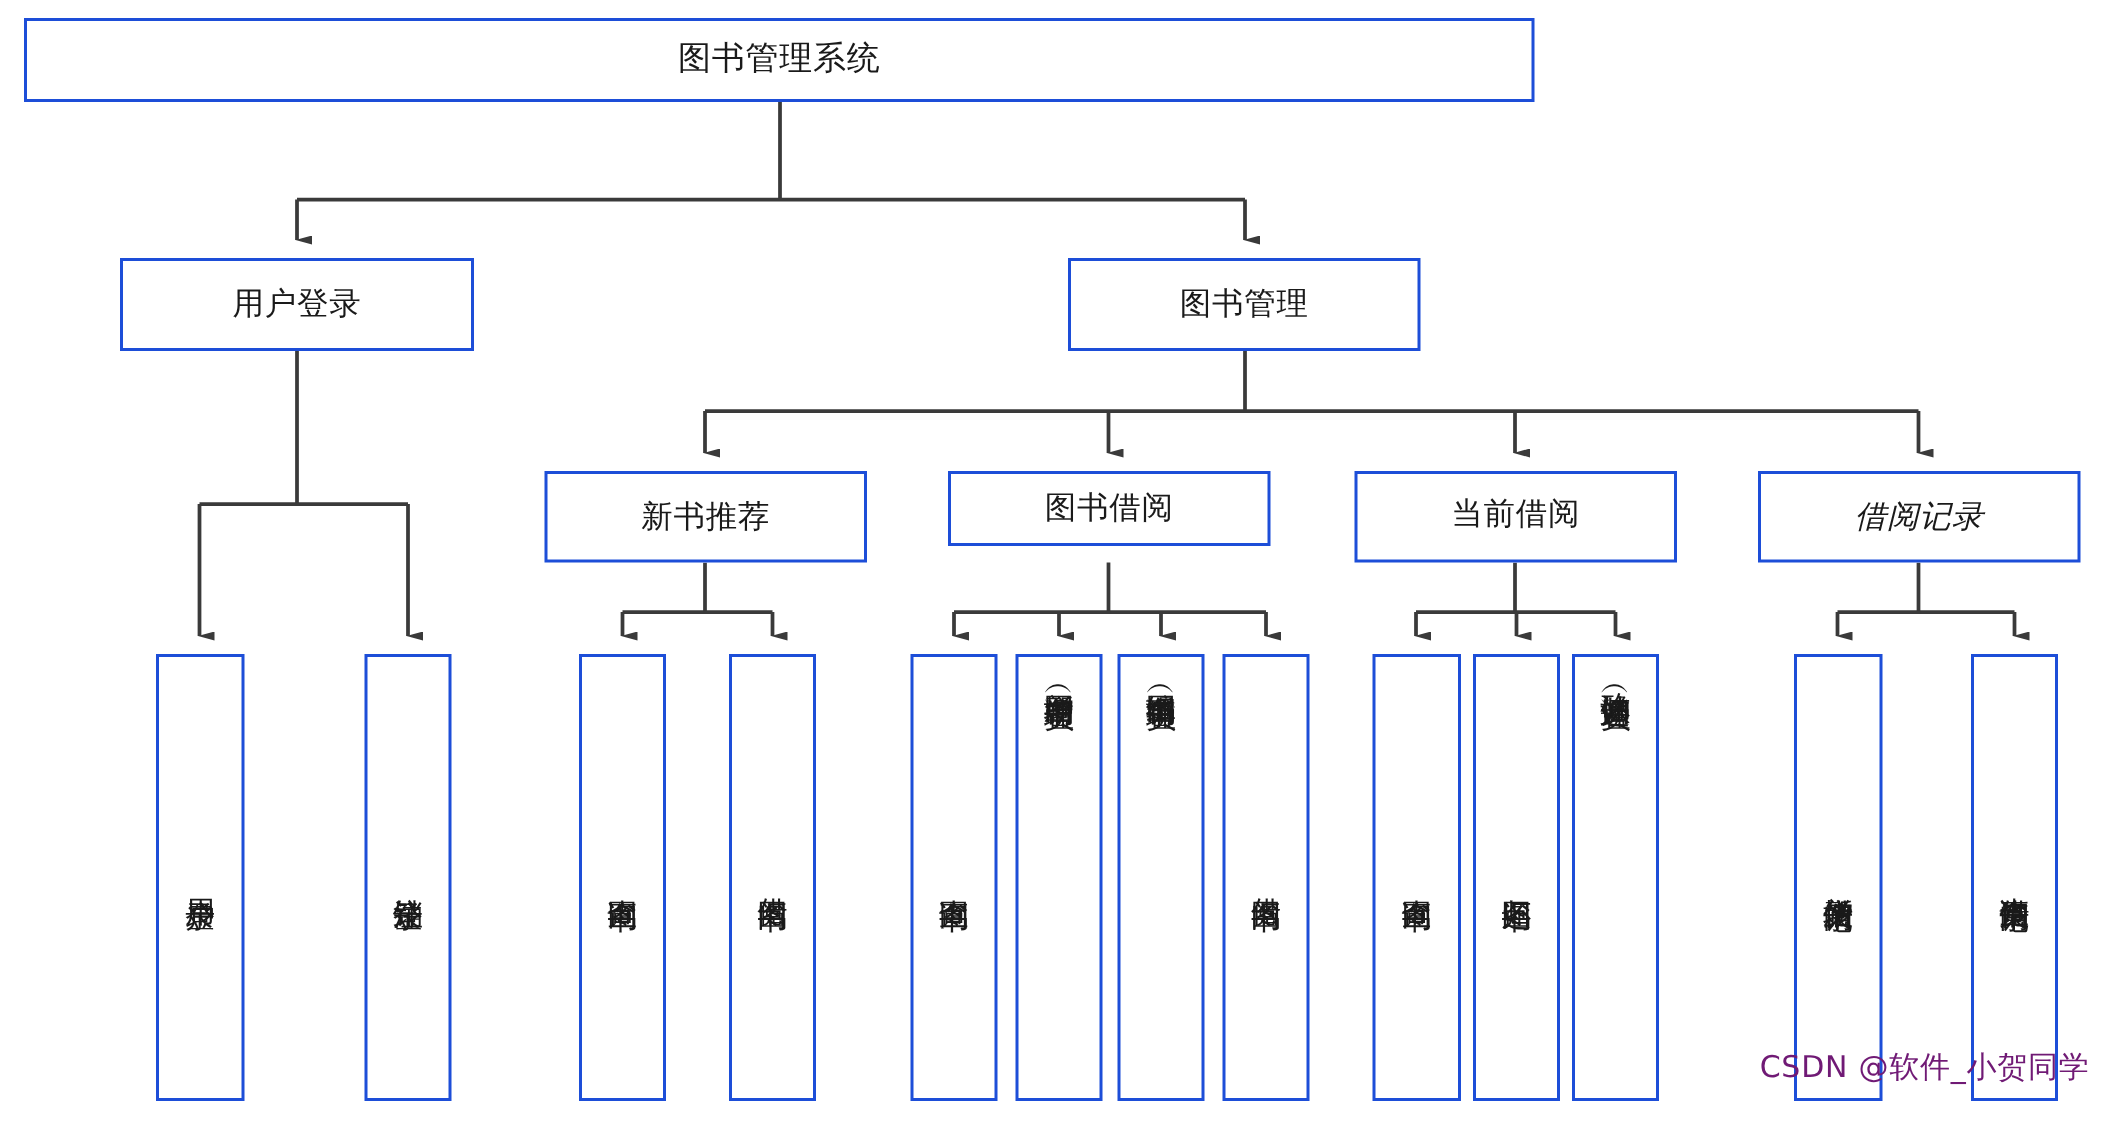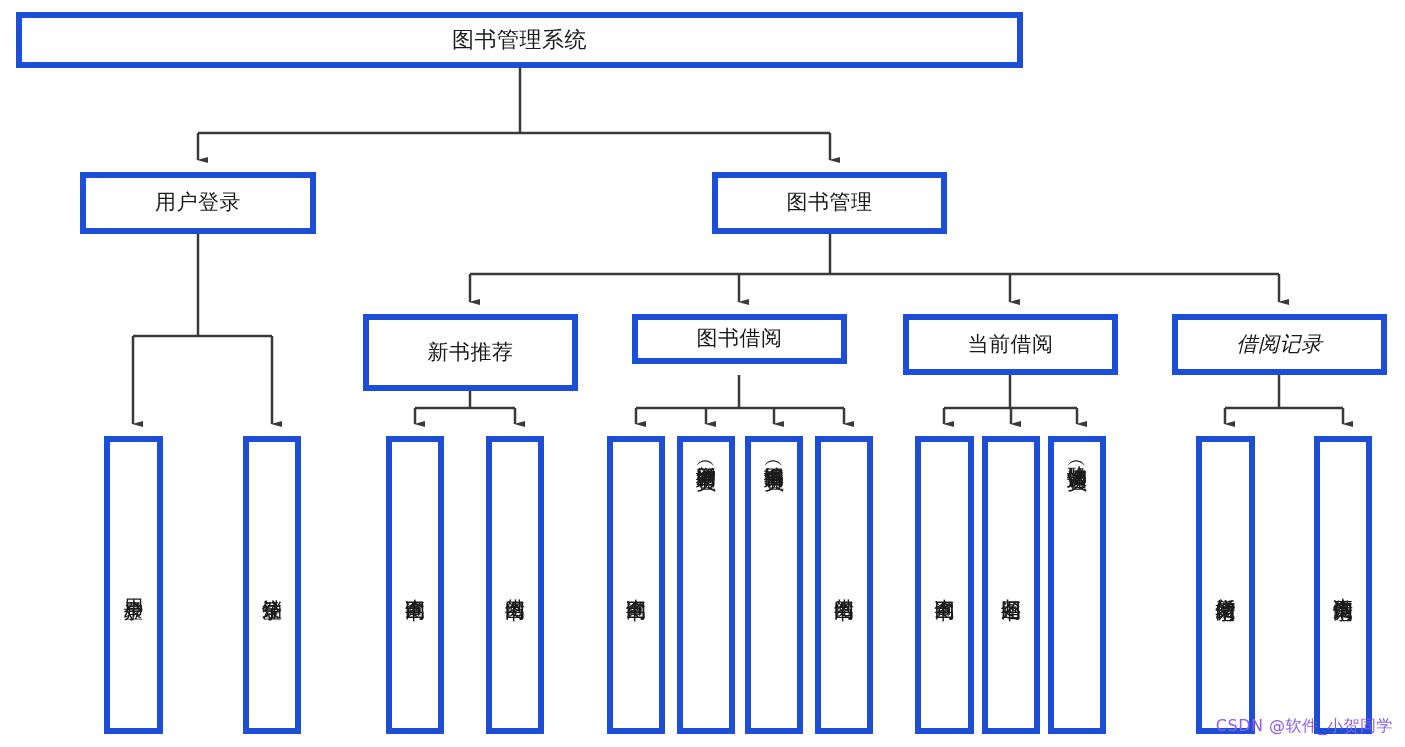--- a/index.html
+++ b/index.html
@@ -20,21 +20,21 @@
   #edge-layer {
     position: absolute;
     left: 0;
     top: 0;
     width: 1405px;
     height: 747px;
   }
   .node {
     position: absolute;
     box-sizing: border-box;
-    border: 6px solid #1d4ed8;
+    border: 2px solid #1d4ed8;
     background: #ffffff;
     display: flex;
     align-items: center;
     justify-content: center;
     color: #1a1a1a;
   }
   .node-h .node-label {
     font-size: 21px;
     line-height: 1.2;
     letter-spacing: 0.5px;
@@ -56,23 +56,23 @@
   .node-v.v-center {
     align-items: center;
     padding-top: 0;
   }
   #title-node .node-label {
     font-size: 22px;
   }
   #watermark {
     position: absolute;
     right: 12px;
-    bottom: 10px;
-    font-size: 16px;
-    color: #8b5cf6;
+    bottom: 22px;
+    font-size: 20px;
+    color: #701a75;
     letter-spacing: 0.5px;
     white-space: nowrap;
     pointer-events: none;
   }
 </style>
 </head>
 <body>
 
 <div id="diagram-root">
 
@@ -130,27 +130,27 @@
     <span class="node-label">图书管理系统</span>
   </div>
 
   <div class="node node-h" style="left:80px; top:172px; width:236px; height:62px;">
     <span class="node-label">用户登录</span>
   </div>
   <div class="node node-h" style="left:712px; top:172px; width:235px; height:62px;text-align:center;">
     <span class="node-label">图书管理</span>
   </div>
 
-  <div class="node node-h" style="left:363px; top:314px; width:215px; height:77px;">
+  <div class="node node-h" style="left:363px; top:314px; width:215px; height:61px;">
     <span class="node-label">新书推荐</span>
   </div>
   <div class="node node-h" style="left:632px; top:314px; width:215px; height:50px;">
     <span class="node-label">图书借阅</span>
   </div>
-  <div class="node node-h" style="left:903px; top:314px; width:215px; height:61px;">
+  <div class="node node-h" style="left:903px; top:314px; width:215px; height:61px;font-family:Liberation Mono, monospace;">
     <span class="node-label">当前借阅</span>
   </div>
   <div class="node node-h" style="left:1172px; top:314px; width:215px; height:61px;font-style:italic;">
     <span class="node-label">借阅记录</span>
   </div>
 
   <div class="node node-v v-center" style="left:104px; top:436px; width:59px; height:298px;">
     <span class="node-label">用户登录</span>
   </div>
   <div class="node node-v v-center" style="left:243px; top:436px; width:58px; height:298px;">

